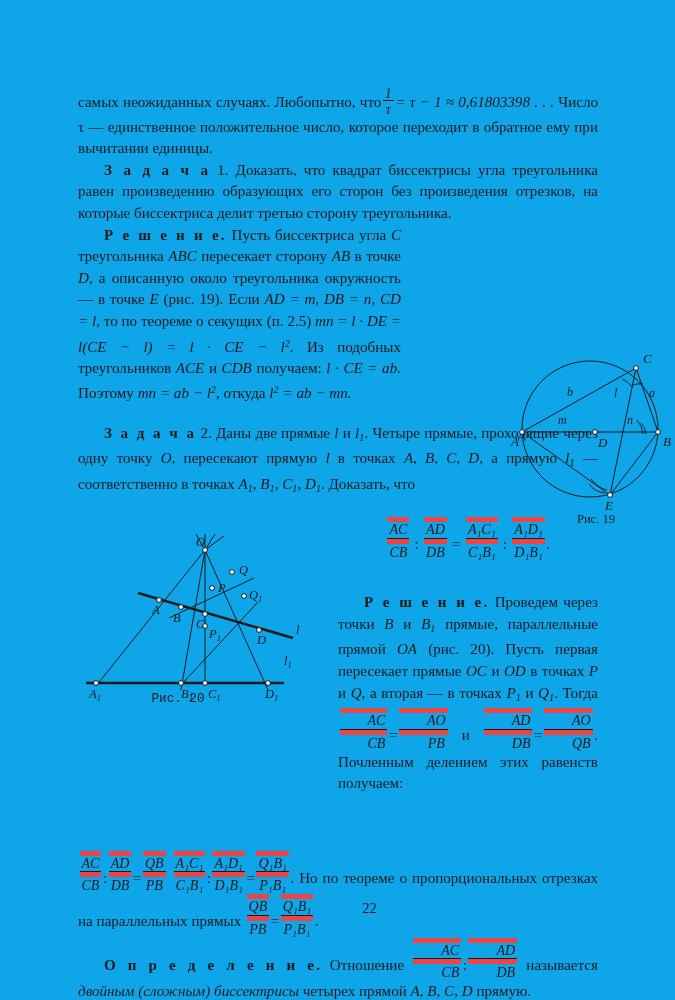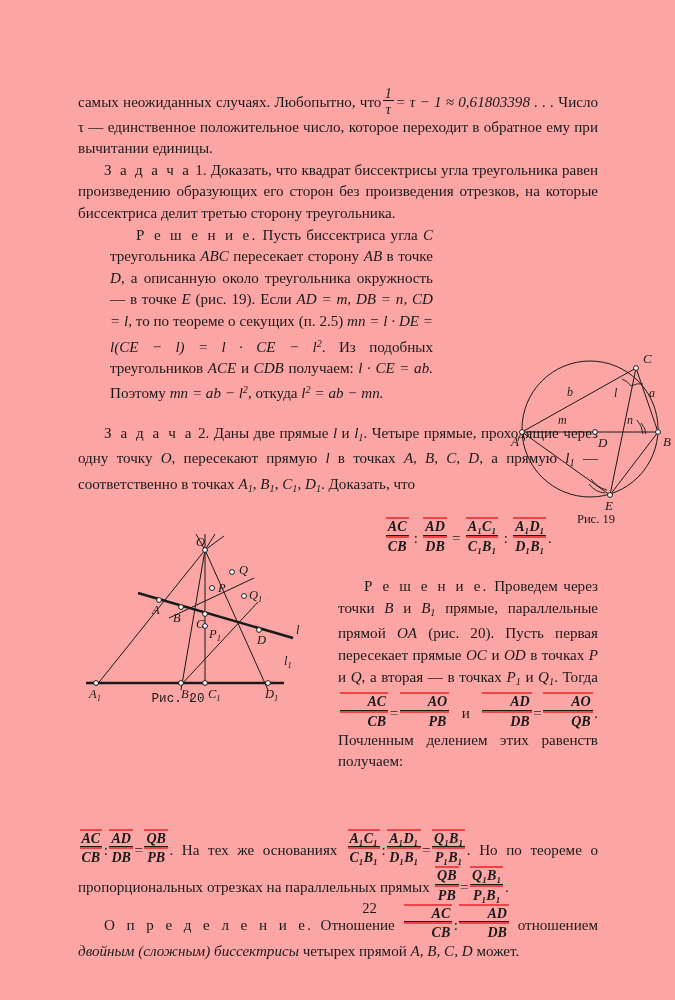--- a/index.html
+++ b/index.html
@@ -13,21 +13,21 @@
     position: relative;
     font-family: "Liberation Serif", "DejaVu Serif", serif;
     color: #1a1a1a;
     overflow: hidden;
   }
   .page {
     position: absolute;
     left: 0; top: 0;
     width: 675px;
     height: 1000px;
-    background: #fca5a5;
+    background: #0ea5e9;
   }
   .content {
     position: absolute;
     left: 78px;
     top: 86px;
     width: 520px;
   }
   p.par {
     margin: 0;
     font-size: 15.1px;
@@ -36,45 +36,45 @@
     text-justify: inter-word;
     hyphens: manual;
   }
   .indent { text-indent: 26px; }
   .mi {
     font-family: "Liberation Serif", "DejaVu Serif", serif;
     font-style: italic;
   }
   .sp {
     letter-spacing: 2.2px;
+    font-weight: bold;
   }
   
   .frac {
     display: inline-block;
     vertical-align: -0.52em;
     text-align: center;
     font-size: 0.93em;
     line-height: 1.02;
     margin: 0 1.5px;
   }
   .frac > .num {
     display: block;
     padding: 0 2px 0px 2px;
     border-bottom: 1px solid #1a1a1a;
   }
   .frac > .den {
     display: block;
     padding: 1px 2px 0 2px;
   }
   .ovl {
-    border-top: 2px solid #ef4444;
+    border-top: 5px solid #ef4444;
     padding-top: 0px;
     display: inline-block;
     line-height: 1.12;
-    font-weight: bold;
   }
   sub {
     font-size: 0.68em;
     vertical-align: -0.28em;
   }
   sup {
     font-size: 0.68em;
     vertical-align: 0.45em;
   }
   
@@ -174,21 +174,21 @@
             <text x="57" y="44" font-size="12">b</text>
             <text x="104" y="45" font-size="12">l</text>
             <text x="139" y="45" font-size="12">a</text>
             <text x="48" y="72" font-size="12">m</text>
             <text x="117" y="72" font-size="12">n</text>
           </g>
         </svg>
         <div class="cap">Рис. 19</div>
       </div>
 
-      <p class="par indent" style="width:323px;margin-left:32px;">
+      <p class="par indent" style="width:323px;">
         <span class="sp">Р е ш е н и е.</span>
         <span>Пусть биссектриса угла</span>
         <span class="mi">C</span>
         <span>треугольника</span>
         <span class="mi">ABC</span>
         <span>пересекает сторону</span>
         <span class="mi">AB</span>
         <span>в точке</span>
         <span class="mi">D</span><span>, а описанную около треугольника окружность — в точке</span>
         <span class="mi">E</span>
@@ -288,21 +288,21 @@
       <p class="blk" style="margin-left:260px; margin-top:18px;">
         <span class="frac"><span class="num mi ovl">AC</span><span class="den mi ovl">CB</span></span>
         <span>:</span>
         <span class="frac"><span class="num mi ovl">AD</span><span class="den mi ovl">DB</span></span>
         <span>=</span>
         <span class="frac"><span class="num mi ovl">A₁C₁</span><span class="den mi ovl">C₁B₁</span></span>
         <span>:</span>
         <span class="frac"><span class="num mi ovl">A₁D₁</span><span class="den mi ovl">D₁B₁</span></span><span>.</span>
       </p>
 
-      <p class="par indent" style="margin-left:260px; width:260px; margin-top:22px;">
+      <p class="par indent" style="margin-left:260px; width:260px; margin-top:32px;">
         <span class="sp">Р е ш е н и е.</span>
         <span>Проведем через точки</span>
         <span class="mi">B</span>
         <span>и</span>
         <span class="mi">B</span><sub class="mi">1</sub>
         <span>прямые, параллельные прямой</span>
         <span class="mi">OA</span>
         <span>(рис. 20). Пусть первая пересекает прямые</span>
         <span class="mi">OC</span>
         <span>и</span>
@@ -313,33 +313,33 @@
         <span class="mi">Q</span><span>, а вторая — в точках</span>
         <span class="mi">P</span><sub class="mi">1</sub>
         <span>и</span>
         <span class="mi">Q</span><sub class="mi">1</sub><span>. Тогда</span>
         <span class="frac"><span class="num mi ovl">AC</span><span class="den mi ovl">CB</span></span>=<span class="frac"><span class="num mi ovl">AO</span><span class="den mi ovl">PB</span></span>
         <span>и</span>
         <span class="frac"><span class="num mi ovl">AD</span><span class="den mi ovl">DB</span></span>=<span class="frac"><span class="num mi ovl">AO</span><span class="den mi ovl">QB</span></span><span>. Почленным делением этих равенств получаем:</span>
       </p>
 
       <p class="par" style="margin-top:56px;">
-        <span class="frac"><span class="num mi ovl">AC</span><span class="den mi ovl">CB</span></span>:<span class="frac"><span class="num mi ovl">AD</span><span class="den mi ovl">DB</span></span>=<span class="frac"><span class="num mi ovl">QB</span><span class="den mi ovl">PB</span></span><span>. На тех же основаниях</span>
+        <span class="frac"><span class="num mi ovl">AC</span><span class="den mi ovl">CB</span></span>:<span class="frac"><span class="num mi ovl">AD</span><span class="den mi ovl">DB</span></span>=<span class="frac"><span class="num mi ovl">QB</span><span class="den mi ovl">PB</span></span>
         <span class="frac"><span class="num mi ovl">A₁C₁</span><span class="den mi ovl">C₁B₁</span></span>:<span class="frac"><span class="num mi ovl">A₁D₁</span><span class="den mi ovl">D₁B₁</span></span>=<span class="frac"><span class="num mi ovl">Q₁B₁</span><span class="den mi ovl">P₁B₁</span></span><span>. Но по теореме о пропорциональных отрезках на параллельных прямых</span>
         <span class="frac"><span class="num mi ovl">QB</span><span class="den mi ovl">PB</span></span>=<span class="frac"><span class="num mi ovl">Q₁B₁</span><span class="den mi ovl">P₁B₁</span></span><span>.</span>
       </p>
 
       <p class="par indent" style="margin-top:0;">
         <span class="sp">О п р е д е л е н и е.</span>
         <span>Отношение</span>
         <span class="frac"><span class="num mi ovl">AC</span><span class="den mi ovl">CB</span></span><span>:</span><span class="frac"><span class="num mi ovl">AD</span><span class="den mi ovl">DB</span></span>
-        <span>отношением</span>
+        <span>называется</span>
         <em>двойным (сложным) биссектрисы</em>
         <span>четырех прямой</span>
         <span class="mi">A, B, C, D</span>
-        <span>может.</span>
+        <span>прямую.</span>
       </p>
 
     </div>
   </div>
 
   <div class="pagenum">22</div>
 </div>
 
 </body></html>

